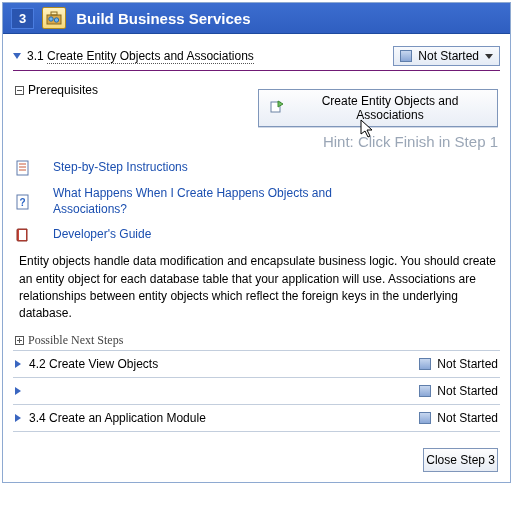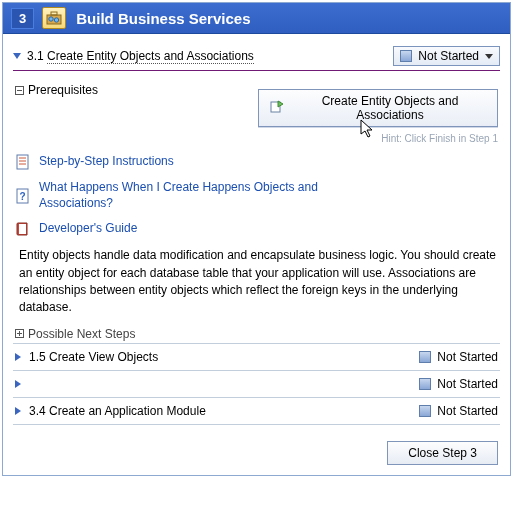--- a/index.html
+++ b/index.html
@@ -88,49 +88,49 @@
 
   .big-btn {
     display:inline-flex; align-items:center; gap:8px;
     background: linear-gradient(#fdfdfe,#e9eef6);
     border: 1px solid #7f96ba;
     padding: 4px 10px; color:#000; font-size:12px;
     cursor:pointer;
     box-shadow: 0 1px 0 #cfd8e6;
   }
   .big-btn svg { width:16px; height:16px; }
-  .hint { color:#9aa6b6; font-size:10px; margin-top:6px; text-align:right; }
+  .hint { color:#9aa6b6; font-size:15px; margin-top:6px; text-align:right; }
 
   .cursor {
     position:absolute; width:16px; height:20px; pointer-events:none;
   }
 
-  .link-row { display:flex; align-items:center; gap:8px; margin: 10px 0; }
+  .link-row { display:flex; align-items:center; gap:22px; margin: 10px 0; }
   .link-row .link { color:#1b4fb0; text-decoration:none; cursor:pointer; line-height:1.3; }
   .mini-icon { width:16px; height:16px; display:inline-flex; align-items:center; justify-content:center; flex: 0 0 16px; }
 
   .desc { color:#000; line-height:1.45; margin: 6px 0 10px 4px; }
 
-  .poss { display:flex; align-items:center; gap:4px; color:#444; margin-bottom:2px; }
+  .poss { display:flex; align-items:center; gap:4px; color:#444; margin-bottom:2px;font-family:Liberation Serif, serif; }
 
   .sublist { border-top:1px solid #c3cedd; }
   .sub-row {
     display:flex; align-items:center; justify-content:space-between;
     border-bottom:1px solid #c3cedd;
     padding: 6px 2px;
   }
   .sub-left { display:flex; align-items:center; gap:8px; }
   .sub-title { color:#000; }
   .sub-status { display:flex; align-items:center; gap:6px; color:#000; }
 
   .footer { display:flex; justify-content:flex-end; padding: 14px 12px 10px 12px; }
   .close-btn {
     background: linear-gradient(#fdfdfe,#e7ecf4);
     border: 1px solid #7f96ba;
-    padding: 4px 20px; font-size:12px; cursor:pointer;
+    padding: 4px 2px; font-size:12px; cursor:pointer;
   }
 
   .rel { position:relative; }
 </style>
 </head>
 <body>
 
 <div class="panel">
 
   <div class="header">
@@ -228,21 +228,21 @@
         <span class="box-icon plus"></span>
         <span>Possible Next Steps</span>
       </div>
     </div>
 
     <div class="sublist">
       <div class="sub-row">
         <div class="sub-left">
           <span class="tri tri-right"></span>
           <span class="sub-title">
-            <span>1.5</span>
+            <span>4.2</span>
             <span>Create View Objects</span>
           </span>
         </div>
         <div class="sub-status">
           <span class="status-sq"></span>
           <span>Not Started</span>
         </div>
       </div>
       <div class="sub-row">
         <div class="sub-left">

